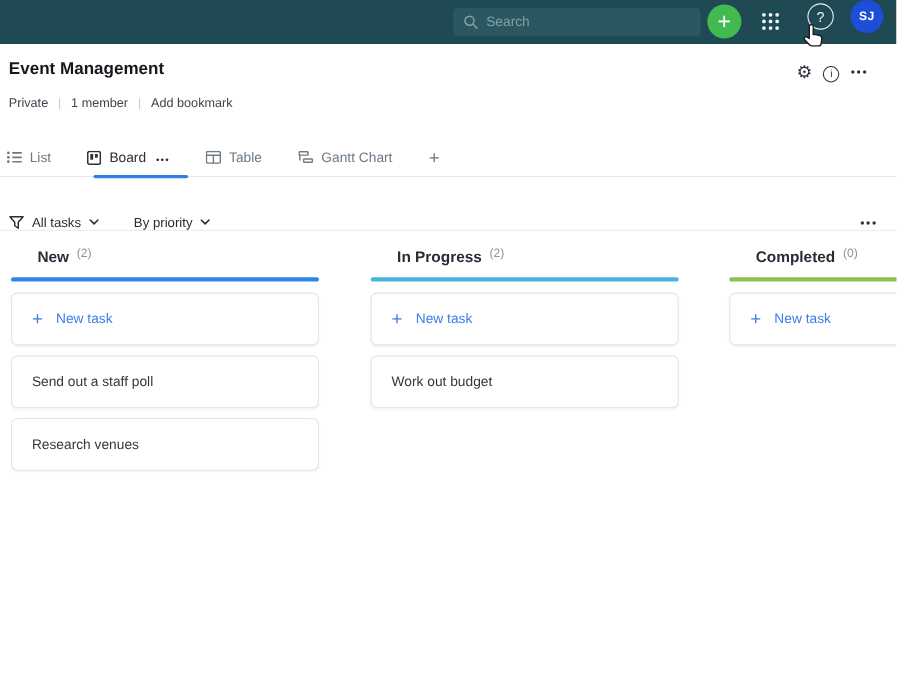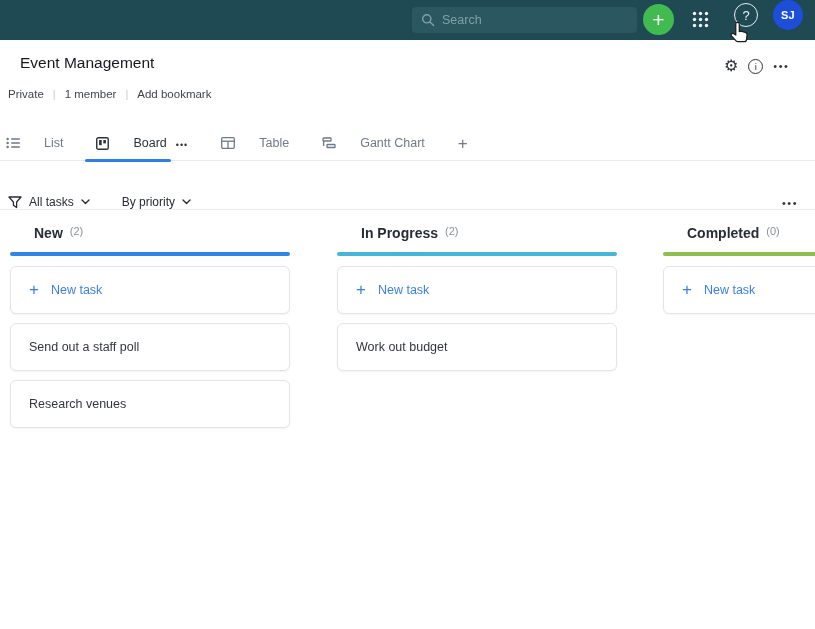--- a/index.html
+++ b/index.html
@@ -32,38 +32,38 @@
     border:1.5px solid #e9eff0; color:#eef3f4; font-size:13px; line-height:21px;
     text-align:center; background:transparent; cursor:pointer; font-family:inherit;
   }
   .avatar {
     position:absolute; left:773px; top:0px; width:30px; height:30px; border-radius:50%;
     background:#1d4ed8; color:#ffffff; font-size:11px; font-weight:bold;
     display:flex; align-items:center; justify-content:center; letter-spacing:.3px; cursor:pointer;
   }
   .cursor { position:absolute; left:728px; top:21px; width:22px; height:25px; z-index:99; pointer-events:none; }
   
-  .page-title { position:absolute; left:20px; top:54px; font-size:15.5px; font-weight:normal; color:#15181d; }
+  .page-title { position:absolute; left:8px; top:54px; font-size:15.5px; font-weight:bold; color:#15181d; }
   .header-actions { position:absolute; left:724px; top:57px; display:flex; align-items:center; gap:10px; }
   .icon-btn { background:none; border:none; cursor:pointer; color:#2f343c; padding:0; font-family:inherit; }
   .gear { font-family:"DejaVu Sans",sans-serif; font-size:16px; line-height:18px; }
   .info-circle {
     display:inline-block; width:15px; height:15px; border:1.3px solid #2f343c; border-radius:50%;
     font-size:9.5px; line-height:13px; text-align:center; font-style:normal;
   }
   .dots { font-size:11px; letter-spacing:1.5px; color:#2f343c; }
   .meta { position:absolute; left:8px; top:88px; display:flex; align-items:center; gap:9px; font-size:11.5px; color:#3f454e; }
   .meta .sep { color:#c9cdd2; font-size:11px; }
   .meta .link { cursor:pointer; }
   
   .tabbar {
     position:absolute; left:0; top:126px; width:815px; height:35px;
     border-bottom:1px solid #e8eaec; display:flex; align-items:center; padding-left:6px;
   }
-  .tab { display:flex; align-items:center; gap:24px; margin-right:33px; font-size:12.5px; color:#6e7a87; cursor:pointer; }
+  .tab { display:flex; align-items:center; gap:7px; margin-right:33px; font-size:12.5px; color:#6e7a87; cursor:pointer; }
   .tab.active { color:#2b323b; }
   .tab-overflow { font-size:9px; letter-spacing:1px; color:#2b323b; cursor:pointer; background:none; border:none; margin-left:-24px; margin-right:33px; padding-top:3px; }
   .add-view { font-size:17px; color:#6e7a87; background:none; border:none; cursor:pointer; font-family:inherit; line-height:17px; }
   .active-underline { position:absolute; left:85px; bottom:-2px; width:86px; height:3px; border-radius:2px; background:#2f80e4; }
   
   .filterbar {
     position:absolute; left:0; top:161px; width:815px; height:49px;
     border-bottom:1px solid #ededef; display:flex; align-items:flex-end; padding:0 17px 0 8px;
     font-size:12px; color:#272c34;
   }

